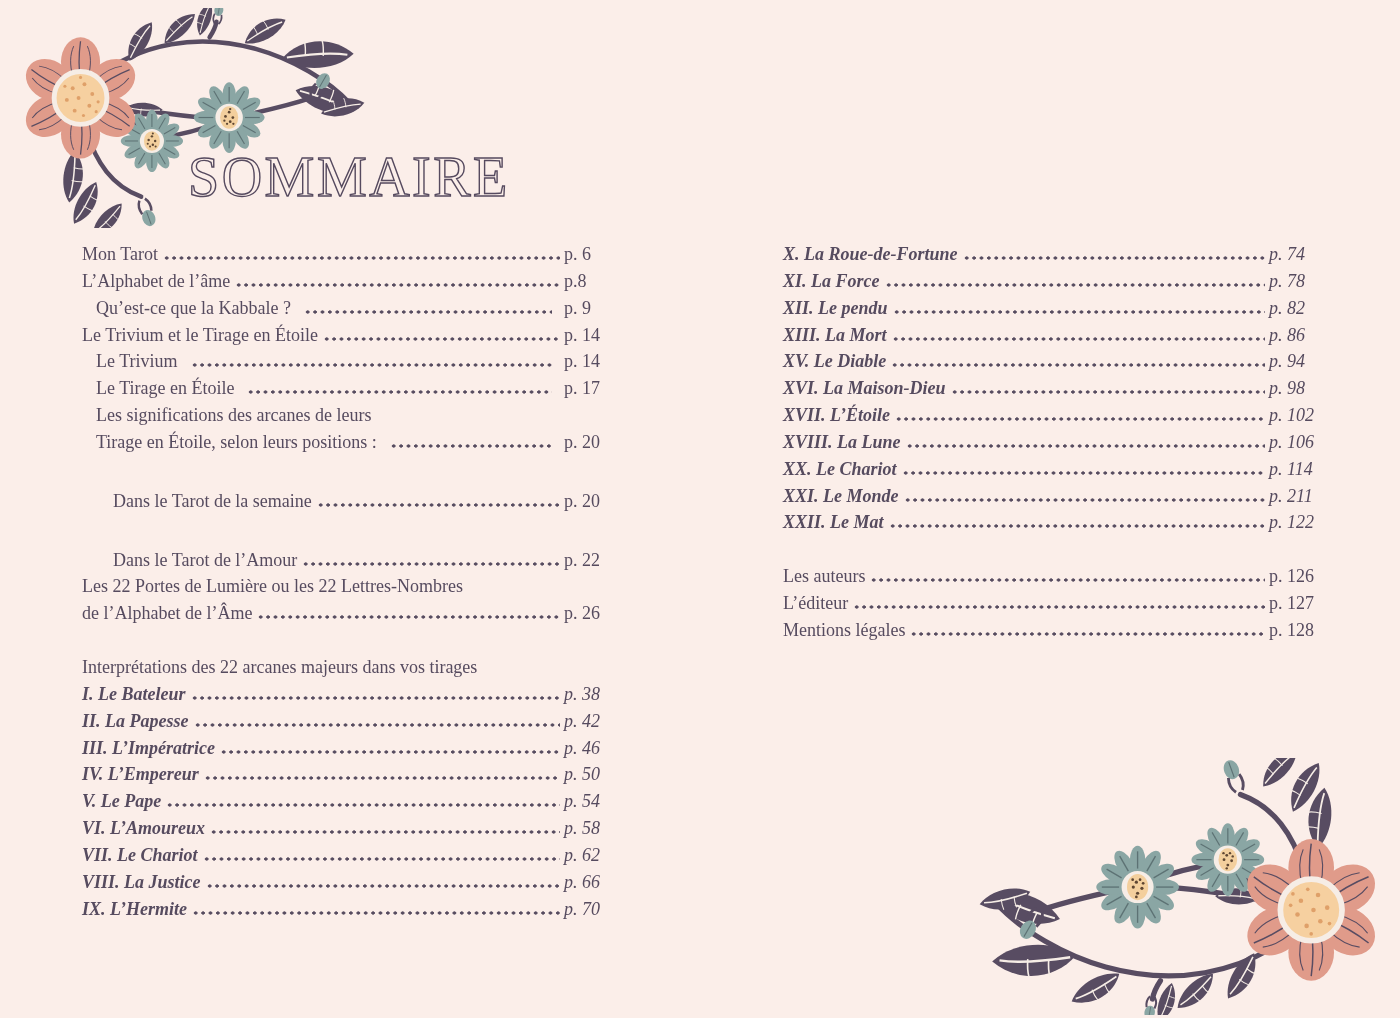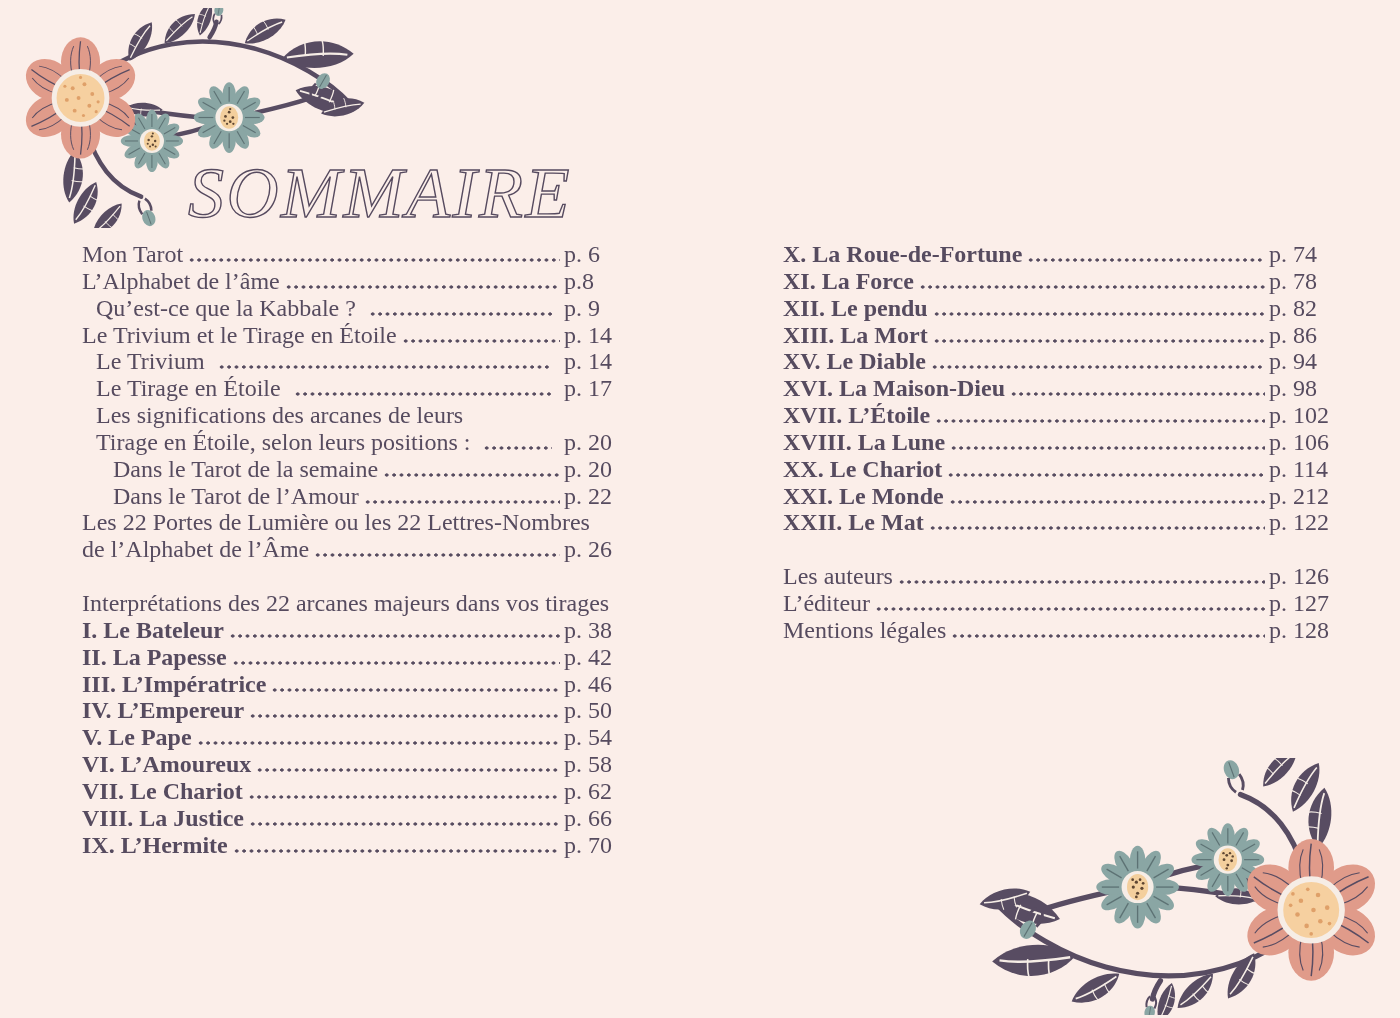--- a/index.html
+++ b/index.html
@@ -7,48 +7,47 @@
   body {
     width: 1400px; height: 1018px;
     background: #fbeee9;
     position: relative;
     overflow: hidden;
     font-family: "Liberation Serif", "DejaVu Serif", serif;
     color: #564b5f;
   }
   .page-title {
     position: absolute;
-    left: 188px; top: 156px;
+    left: 188px; top: 148px;
     margin: 0;
-    font-size: 72px;
+    font-size: 56px;
     font-weight: 400;
     line-height: 1.05;
     letter-spacing: 2.5px;
     white-space: nowrap;
     color: transparent;
-    font-style: italic;
     -webkit-text-stroke: 1.4px #564a5f;
   }
   .toc-col {
     position: absolute;
     top: 241px;
-    font-size: 24px;
+    font-size: 18px;
     line-height: 26.85px;
   }
   #col-left  { left: 82px;  width: 540px; }
   #col-right { left: 783px; width: 544px; }
   .toc-row {
     display: flex;
     align-items: baseline;
     height: 26.85px;
     white-space: nowrap;
   }
-  .toc-row.bold { font-weight: bold; }
+  .toc-row.bold { font-weight: bold; font-style: italic; }
   .toc-row.indent1 { padding-left: 14px; gap: 8px; }
-  .toc-row.indent2 { padding-left: 31px; }
+  .toc-row.indent2 { padding-left: 31px; margin-top: 32px; }
   .toc-label { flex: 0 0 auto; }
   .toc-dots {
     flex: 1 1 auto;
     min-width: 8px;
     height: 4px;
     margin: 0 4px 0 5px;
     align-self: baseline;
     background-image: radial-gradient(circle, #564b5f 1.45px, rgba(86,75,95,0) 1.8px);
     background-size: 7.4px 4px;
     background-repeat: repeat-x;
@@ -324,21 +323,21 @@
       <span class="toc-page">p. 106</span>
     </div>
     <div class="toc-row bold">
       <span class="toc-label">XX. Le Chariot</span>
       <span class="toc-dots"></span>
       <span class="toc-page">p. 114</span>
     </div>
     <div class="toc-row bold">
       <span class="toc-label">XXI. Le Monde</span>
       <span class="toc-dots"></span>
-      <span class="toc-page">p. 212</span>
+      <span class="toc-page">p. 211</span>
     </div>
     <div class="toc-row bold">
       <span class="toc-label">XXII. Le Mat</span>
       <span class="toc-dots"></span>
       <span class="toc-page">p. 122</span>
     </div>
     <div class="toc-row spacer"></div>
     <div class="toc-row">
       <span class="toc-label">Les auteurs</span>
       <span class="toc-dots"></span>

